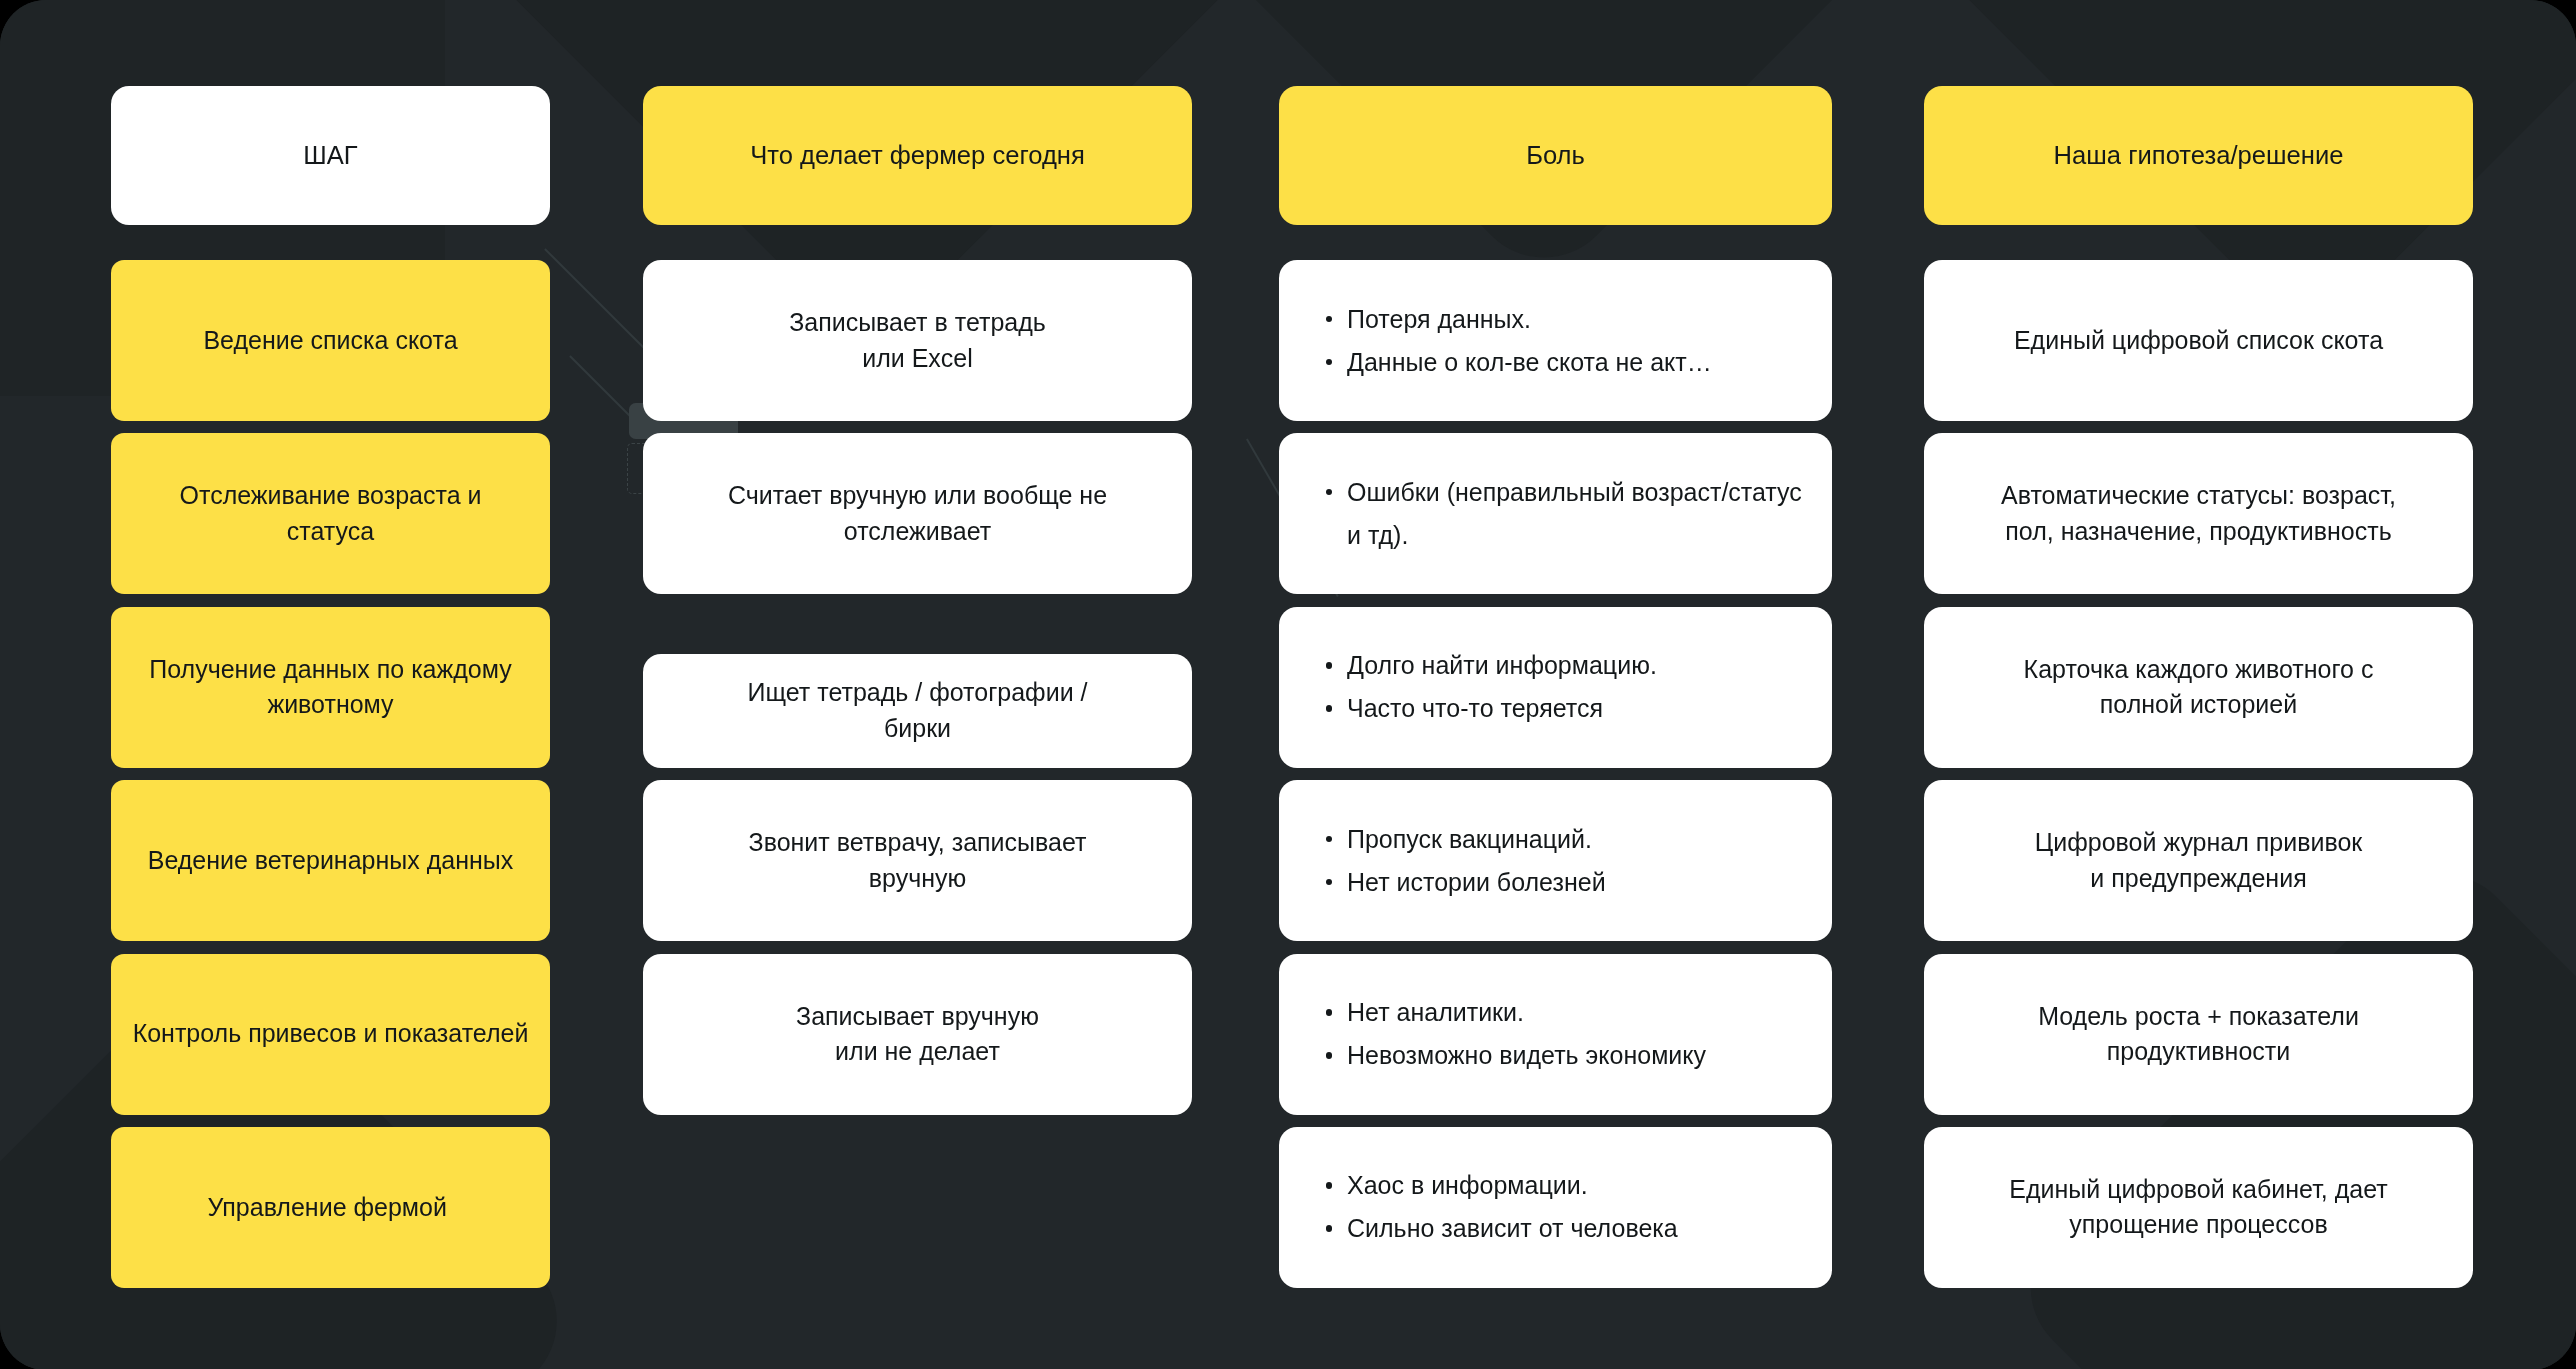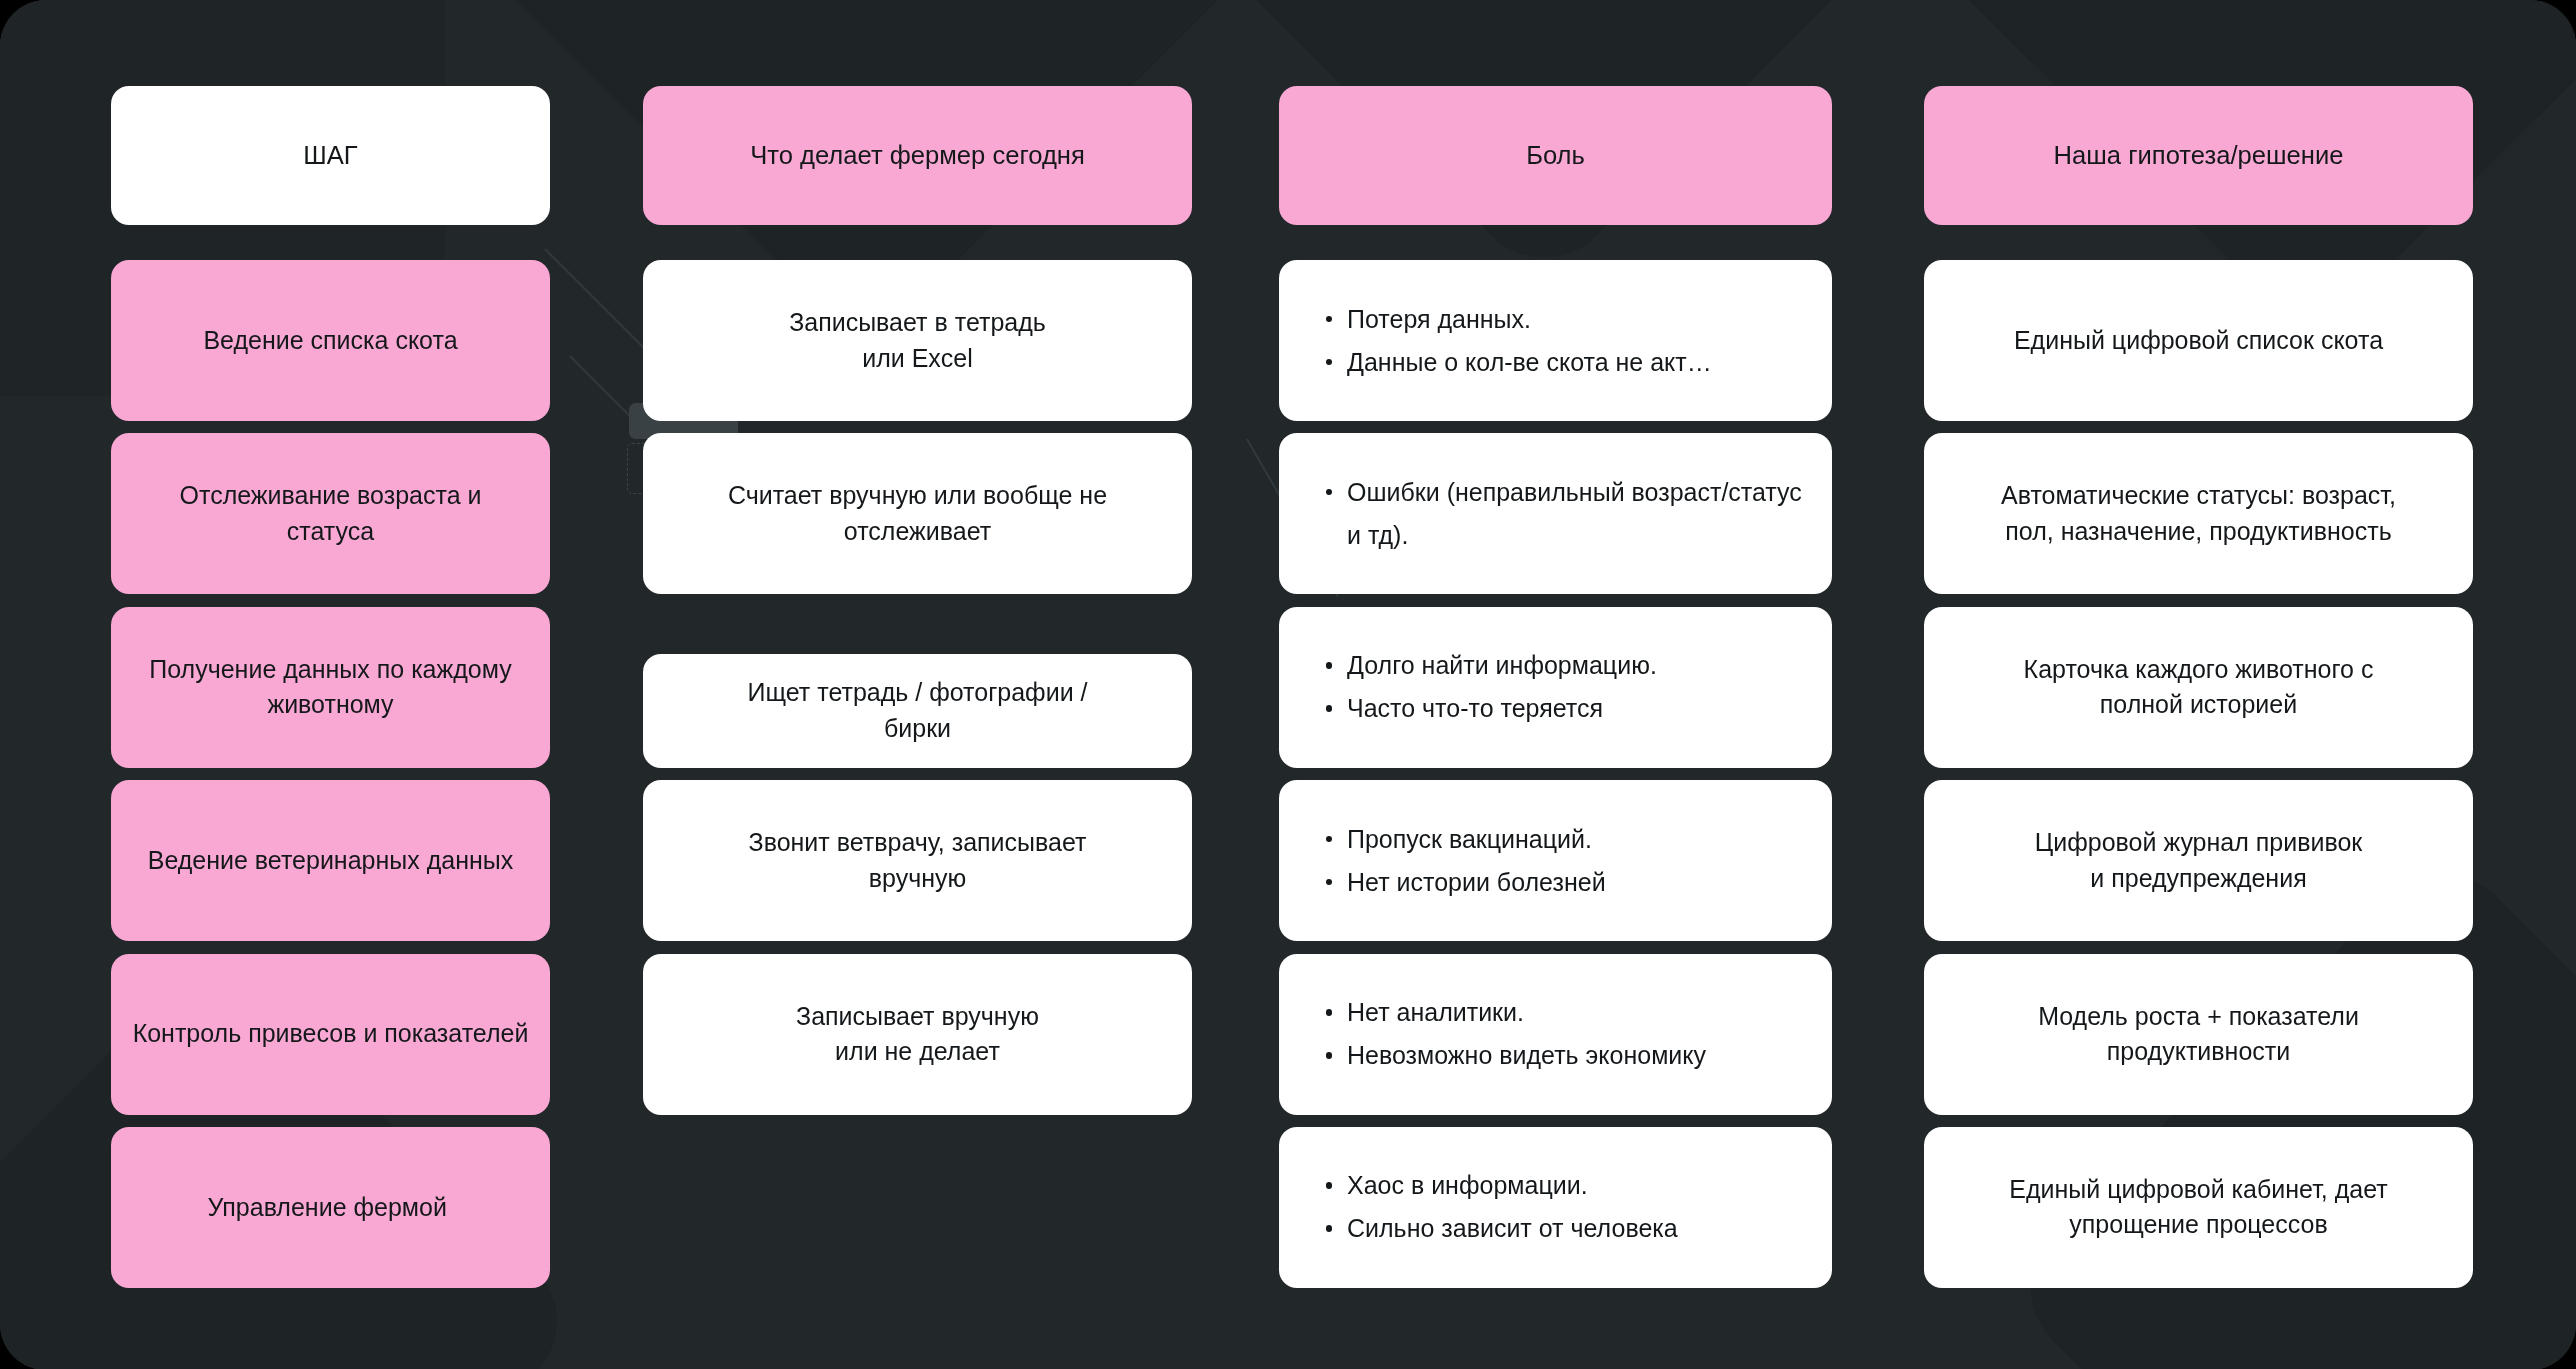--- a/index.html
+++ b/index.html
@@ -66,31 +66,32 @@
     line-height: 1.42;
     position: relative;
     z-index: 3;
   }
 
   .card.white {
     background: #ffffff;
     color: #14181a;
   }
   .card.green {
-    background: #f9a8d4;
+    background: #fde047;
     color: #14181a;
   }
 
   .card.header {
     font-size: 25.6px;
     font-weight: 400;
   }
   .card.step {
     font-size: 25px;
     font-weight: 400;
+    border-radius: 13px;
   }
   .card.body {
     font-size: 25px;
     font-weight: 400;
   }
 
   .card.bullets {
     justify-content: flex-start;
     text-align: left;
     padding-left: 40px;

